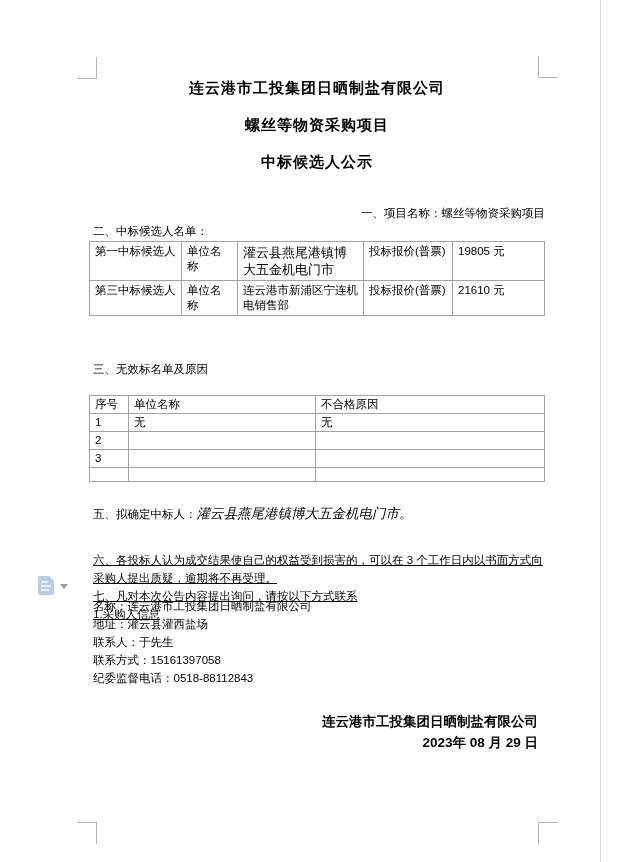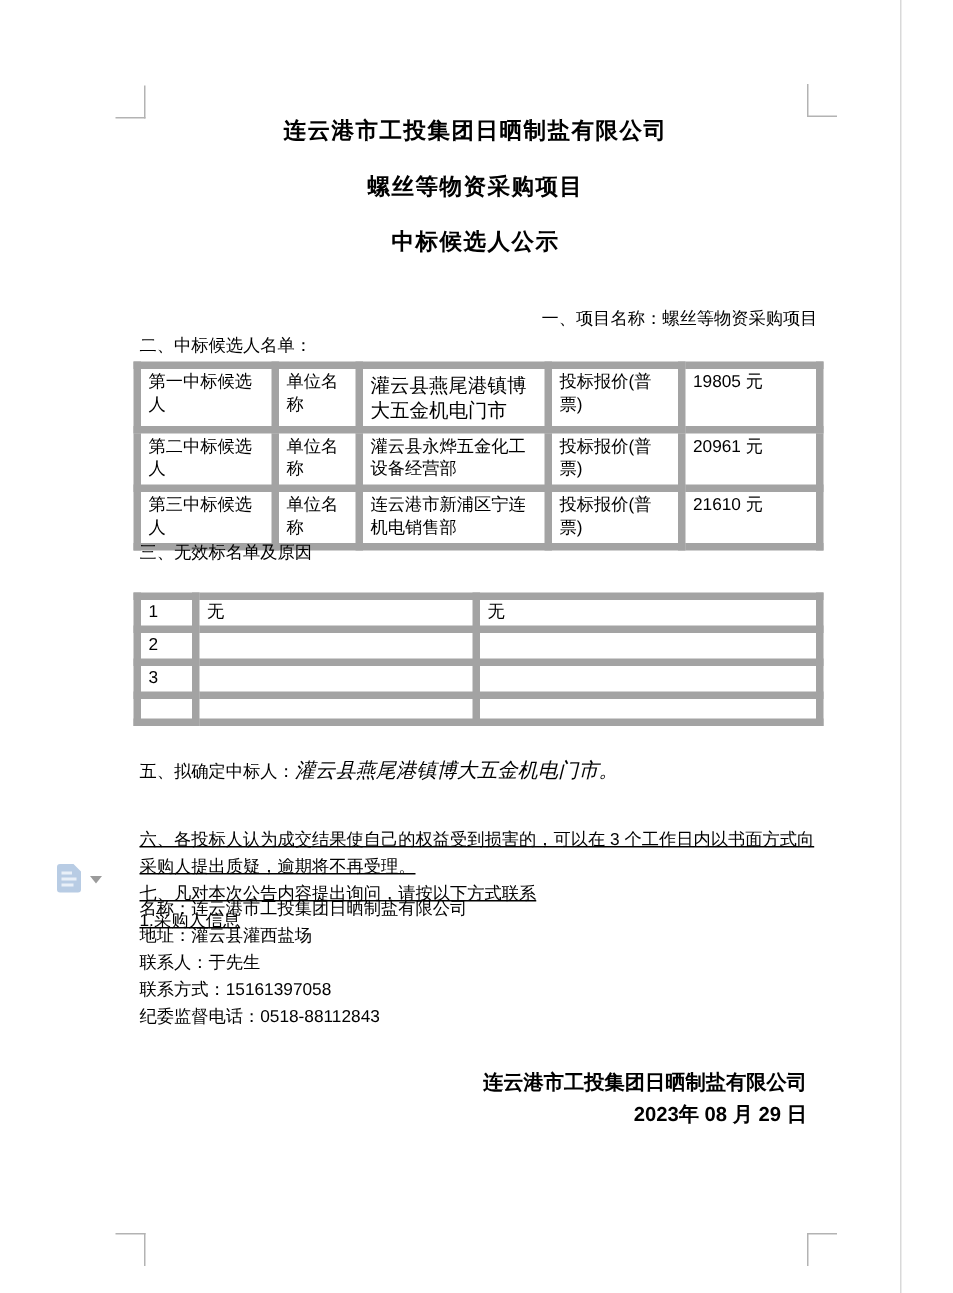--- a/index.html
+++ b/index.html
@@ -26,21 +26,21 @@
   .para{position:absolute;left:93px;width:452px;font-size:11.5px;line-height:18px;}
   .p-item1{top:204px;text-align:right;}
   .p-item2{top:222px;}
   .p-item3{top:360px;}
   .p-item5{top:505px;}
   .p-item5 .big{font-size:13.5px;font-style:italic;}
   .block-mid{top:551px;text-decoration:underline;}
   .block-contact{top:597px;}
 
   table{border-collapse:collapse;table-layout:fixed;position:absolute;left:89px;background:#fff;}
-  td,th{border:5px solid #a3a3a3;vertical-align:top;text-align:left;font-weight:normal;
+  td,th{border:1px solid #a3a3a3;vertical-align:top;text-align:left;font-weight:normal;
         font-size:11.5px;line-height:15px;padding:2px 5px;overflow:hidden;}
   .tbl-candidates{top:241px;width:455px;}
   .tbl-candidates td{height:29px;}
   .tbl-candidates .company-cell{font-size:13px;line-height:17px;margin-top:20px;}
   .tbl-invalid{top:395px;width:455px;}
   .tbl-invalid td,.tbl-invalid th{height:11px;padding:1px 5px;}
 
   .footer{position:absolute;left:96px;top:711px;width:442px;text-align:right;
           font-weight:bold;font-size:13.5px;line-height:21px;}
 
@@ -87,45 +87,43 @@
       </colgroup>
     <tbody>
         <tr>
       <td>第一中标候选人</td>
       <td>单位名称</td>
       <td class="company-cell">灌云县燕尾港镇博大五金机电门市</td>
       <td>投标报价(普票)</td>
       <td>19805 元</td>
     </tr>
     <tr>
-      <td>第二中标候选人</td>
-      <td>单位名称</td>
-      <td>灌云县永烨五金化工设备经营部</td>
-      <td>投标报价(普票)</td>
-      <td>20961 元</td>
-    </tr>
-    <tr>
       <td>第三中标候选人</td>
       <td>单位名称</td>
       <td>连云港市新浦区宁连机电销售部</td>
       <td>投标报价(普票)</td>
       <td>21610 元</td>
     </tr>
   </tbody>
     </table>
 
   <div class="para p-item3">三、无效标名单及原因</div>
 
   <table class="tbl-invalid">
     <colgroup>
         <col style="width:39px">
         <col style="width:187px">
         <col style="width:229px">
       </colgroup>
     <tbody>
+        <tr>
+      <th>序号</th>
+      <th>单位名称</th>
+      <th>不合格原因</th>
+    </tr>
     <tr>
       <td>1</td>
       <td>无</td>
       <td>无</td>
     </tr>
     <tr>
       <td>2</td>
       <td></td>
       <td></td>
     </tr>

